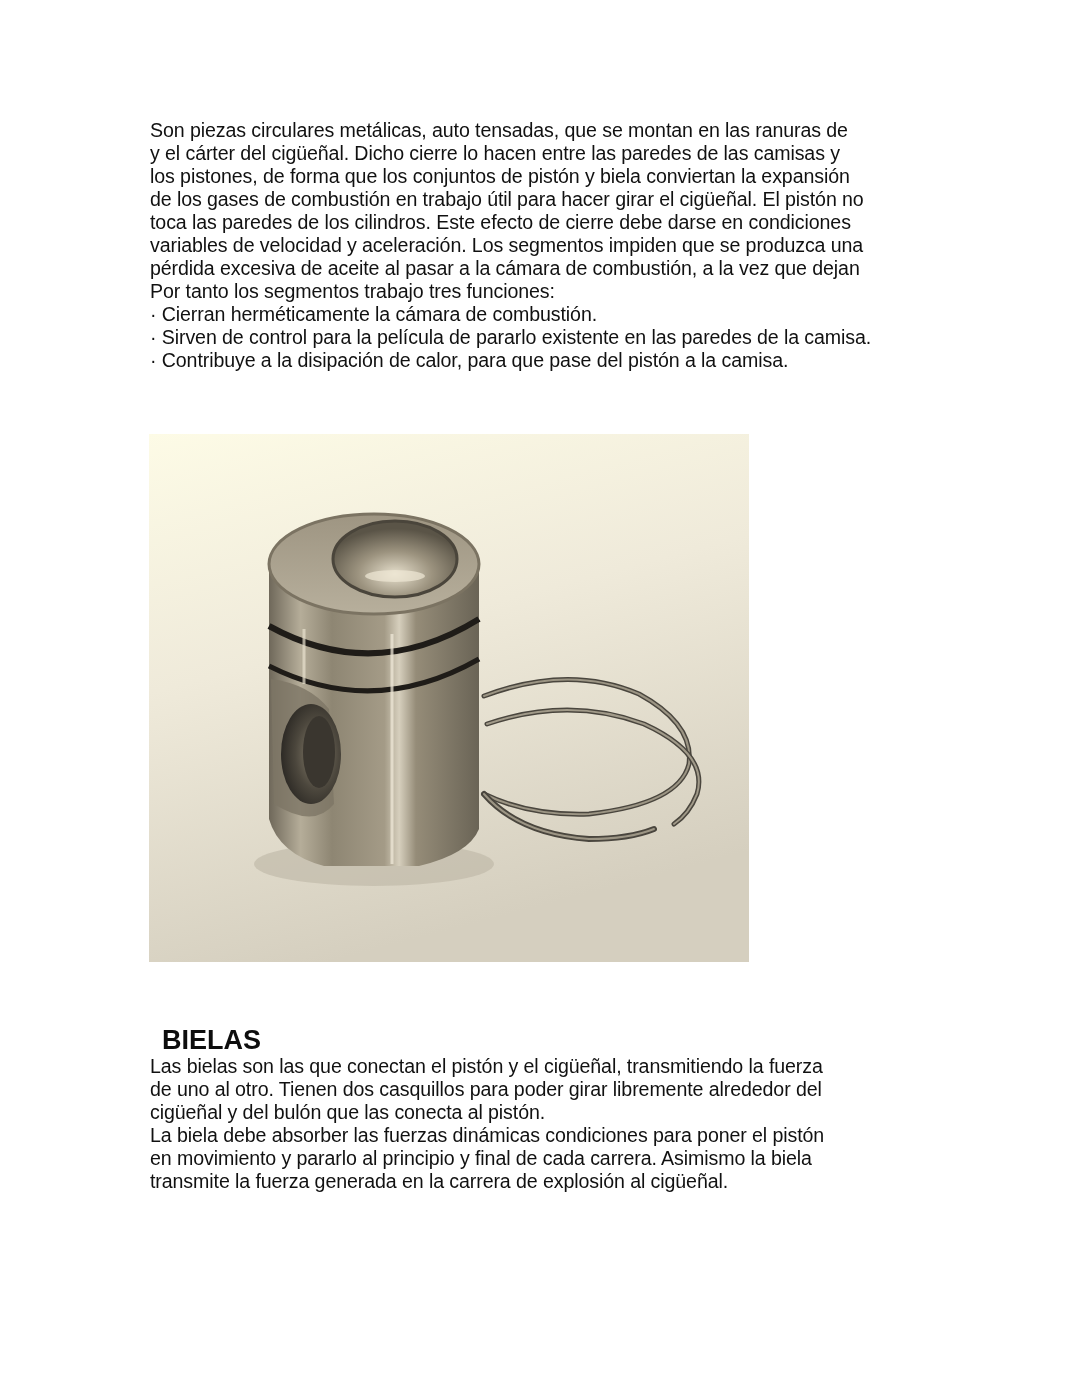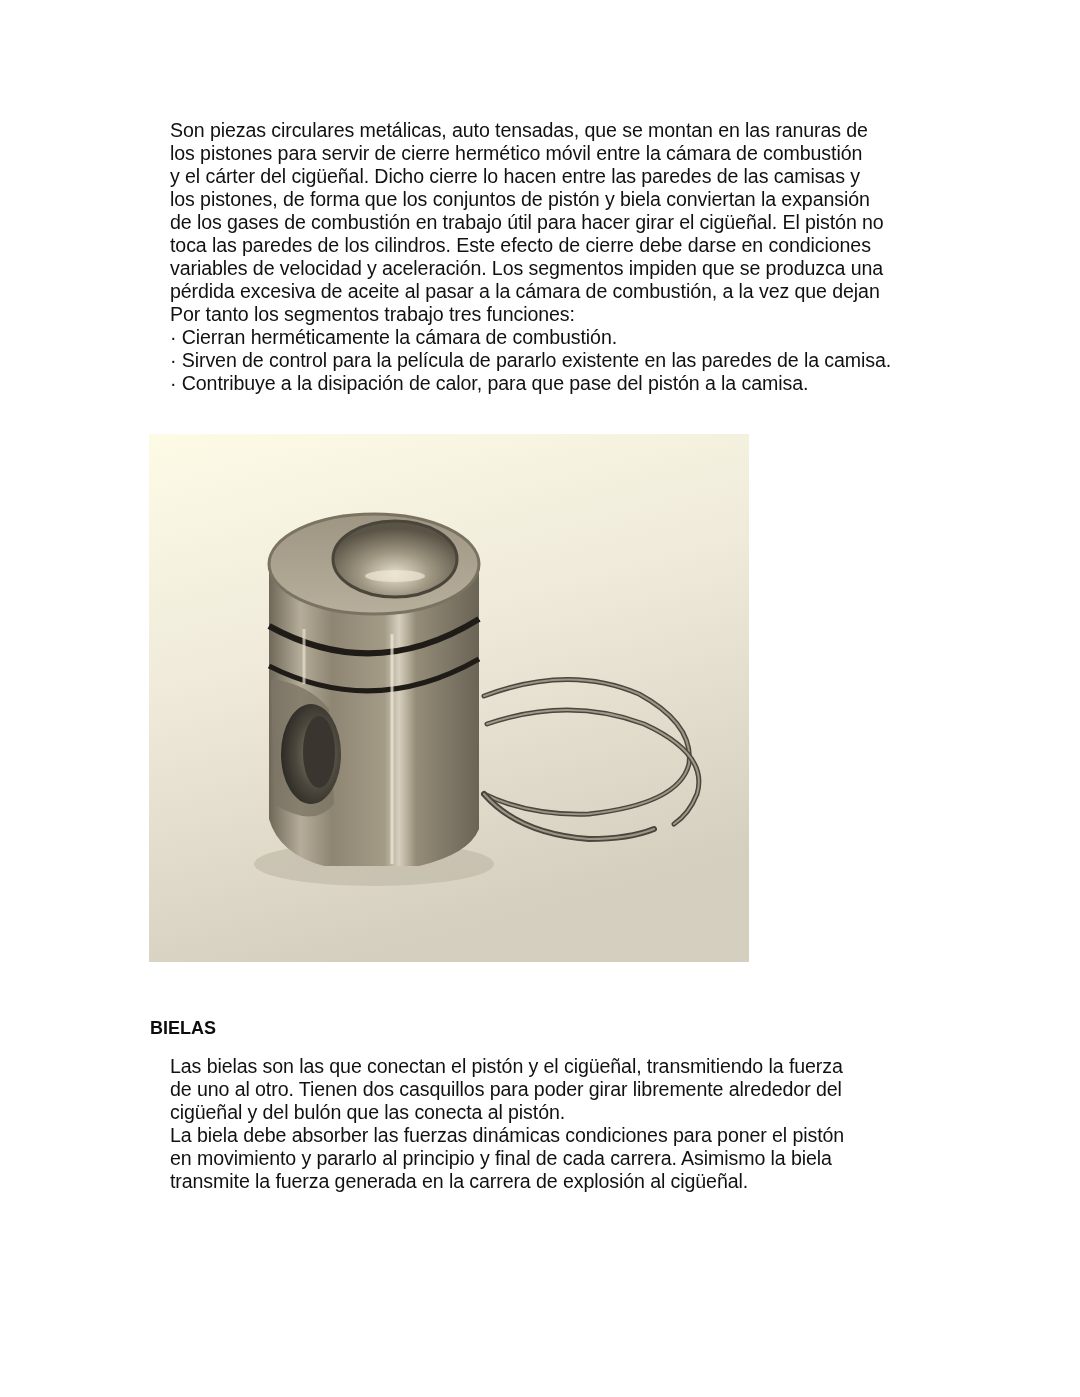--- a/index.html
+++ b/index.html
@@ -18,50 +18,48 @@
     .para {
       position: absolute;
       left: 150px;
       font-size: 19.6px;
       line-height: 23px;
       letter-spacing: -0.1px;
     }
     .para .line {
       display: block;
       white-space: nowrap;
-      margin-left: 20px;
     }
     #intro { top: 119px; }
     #bielas-body { top: 1055px; }
     .photo {
       position: absolute;
       left: 149px;
       top: 434px;
       width: 600px;
       height: 528px;
       overflow: hidden;
     }
     .photo svg { display: block; }
     .heading {
       position: absolute;
       left: 150px;
       top: 1013px;
-      margin: 0;
-      font-size: 18px;
+      margin: 12px;
+      font-size: 27px;
       line-height: 30px;
       font-weight: bold;
       color: #0d0d0d;
     }
   </style>
 </head>
 <body>
 
 <div class="para" id="intro">
   <span class="line">Son piezas circulares metálicas, auto tensadas, que se montan en las ranuras de</span>
-  <span class="line">los pistones para servir de cierre hermético móvil entre la cámara de combustión</span>
   <span class="line">y el cárter del cigüeñal. Dicho cierre lo hacen entre las paredes de las camisas y</span>
   <span class="line">los pistones, de forma que los conjuntos de pistón y biela conviertan la expansión</span>
   <span class="line">de los gases de combustión en trabajo útil para hacer girar el cigüeñal. El pistón no</span>
   <span class="line">toca las paredes de los cilindros. Este efecto de cierre debe darse en condiciones</span>
   <span class="line">variables de velocidad y aceleración. Los segmentos impiden que se produzca una</span>
   <span class="line">pérdida excesiva de aceite al pasar a la cámara de combustión, a la vez que dejan</span>
   <span class="line">Por tanto los segmentos trabajo tres funciones:</span>
   <span class="line">· Cierran herméticamente la cámara de combustión.</span>
   <span class="line">· Sirven de control para la película de pararlo existente en las paredes de la camisa.</span>
   <span class="line">· Contribuye a la disipación de calor, para que pase del pistón a la camisa.</span>

